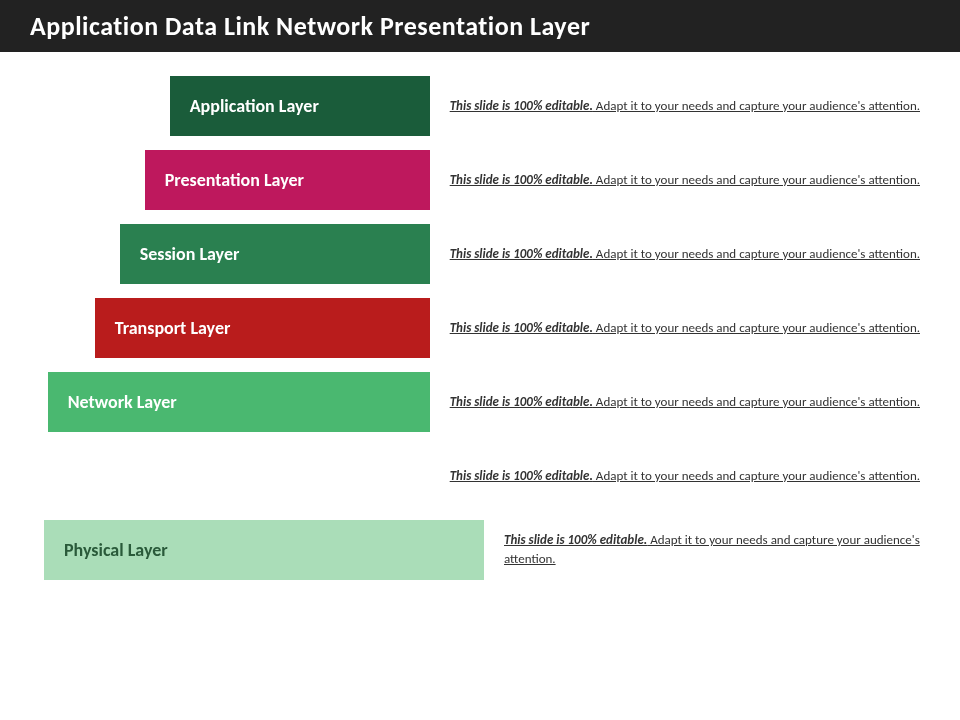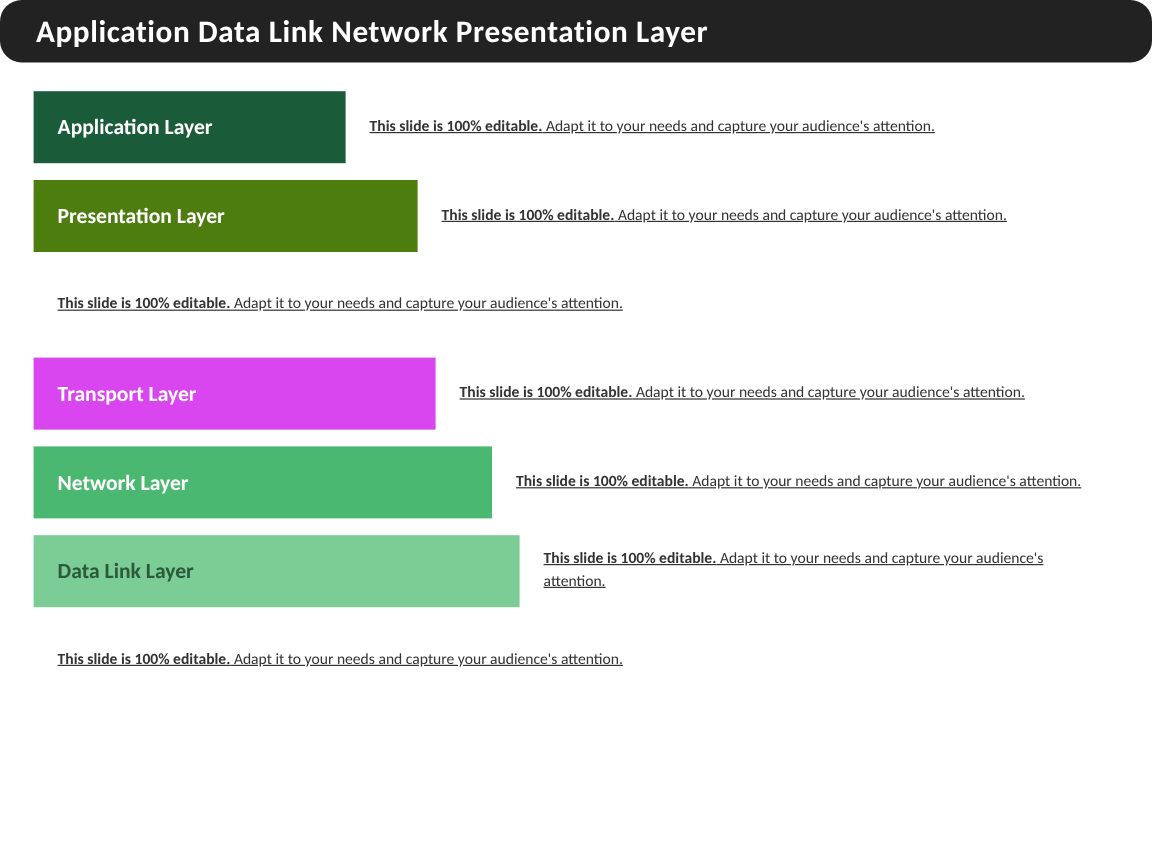--- a/index.html
+++ b/index.html
@@ -9,33 +9,33 @@
       background: #ffffff;
       font-family: 'Calibri', 'Arial', sans-serif;
       overflow: hidden;
     }
     .header-bar {
       background: #222222;
       height: 52px;
       display: flex;
       align-items: center;
       padding: 0 30px;
-      border-radius: 18px;
     }
     .header-title {
       color: #ffffff;
       font-size: 26px;
       font-weight: bold;
       letter-spacing: 0.5px;
     }
     .main-content {
-      padding: 20px 40px 10px 28px;
+      padding: 20px 40px 10px 44px;
       display: flex;
       flex-direction: column;
       gap: 0;
+      align-items: flex-end;
     }
     .layer-row {
       display: flex;
       align-items: center;
       margin-bottom: 6px;
       min-height: 68px;
     }
     .layer-block {
       display: flex;
       align-items: center;
@@ -52,35 +52,36 @@
       content: '';
       position: absolute;
       right: -14px;
       top: 0;
       width: 0;
       height: 0;
       border-top: 30px solid transparent;
       border-bottom: 30px solid transparent;
     }
     .layer-block-app    { background: #1a5c3a; width: 260px; }
-    .layer-block-pres   { background: #4d7c0f; width: 320px; }
+    .layer-block-pres   { background: #be185d; width: 285px; }
     .layer-block-sess   { background: #2a8050; width: 310px; }
-    .layer-block-trans  { background: #d946ef; width: 335px; }
+    .layer-block-trans  { background: #b91c1c; width: 335px; }
     .layer-block-net    { background: #4ab870; width: 382px; }
     .layer-block-data   { background: #7ccc95; width: 405px; color: #2a5a3a; }
     .layer-block-phys   { background: #aaddb8; width: 440px; color: #2a5a3a; }
 
     .layer-text {
       flex: 1;
       padding-left: 20px;
       font-size: 13px;
       color: #333333;
       line-height: 1.45;
     }
     .layer-text .editable {
+      font-style: italic;
       font-weight: bold;
       text-decoration: underline;
       color: #333333;
     }
     .layer-text .normal {
       font-style: normal;
       font-weight: normal;
       text-decoration: underline;
     }
   </style>
@@ -94,30 +95,31 @@
 <div class="main-content" id="layers-container">
 <div class="layer-row">
       <div class="layer-block layer-block-app">Application Layer</div>
       <div class="layer-text"><span class="editable">This slide is 100% editable.</span><span class="normal"> Adapt it to your needs and capture your audience's attention.</span></div>
     </div>
     <div class="layer-row">
       <div class="layer-block layer-block-pres">Presentation Layer</div>
       <div class="layer-text"><span class="editable">This slide is 100% editable.</span><span class="normal"> Adapt it to your needs and capture your audience's attention.</span></div>
     </div>
     <div class="layer-row">
+      <div class="layer-block layer-block-sess">Session Layer</div>
       <div class="layer-text"><span class="editable">This slide is 100% editable.</span><span class="normal"> Adapt it to your needs and capture your audience's attention.</span></div>
     </div>
     <div class="layer-row">
       <div class="layer-block layer-block-trans">Transport Layer</div>
       <div class="layer-text"><span class="editable">This slide is 100% editable.</span><span class="normal"> Adapt it to your needs and capture your audience's attention.</span></div>
     </div>
     <div class="layer-row">
       <div class="layer-block layer-block-net">Network Layer</div>
       <div class="layer-text"><span class="editable">This slide is 100% editable.</span><span class="normal"> Adapt it to your needs and capture your audience's attention.</span></div>
     </div>
     <div class="layer-row">
-      <div class="layer-block layer-block-data">Data Link Layer</div>
       <div class="layer-text"><span class="editable">This slide is 100% editable.</span><span class="normal"> Adapt it to your needs and capture your audience's attention.</span></div>
     </div>
     <div class="layer-row">
+      <div class="layer-block layer-block-phys">Physical Layer</div>
       <div class="layer-text"><span class="editable">This slide is 100% editable.</span><span class="normal"> Adapt it to your needs and capture your audience's attention.</span></div>
     </div>
   </div>
 
 </body></html>

